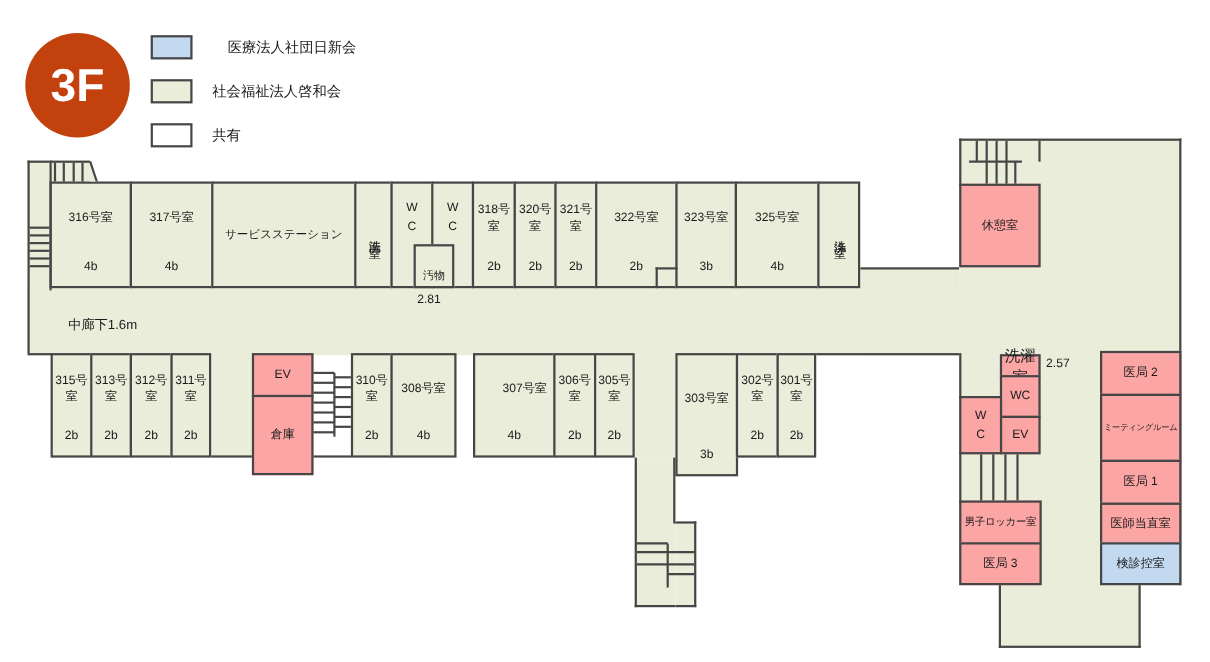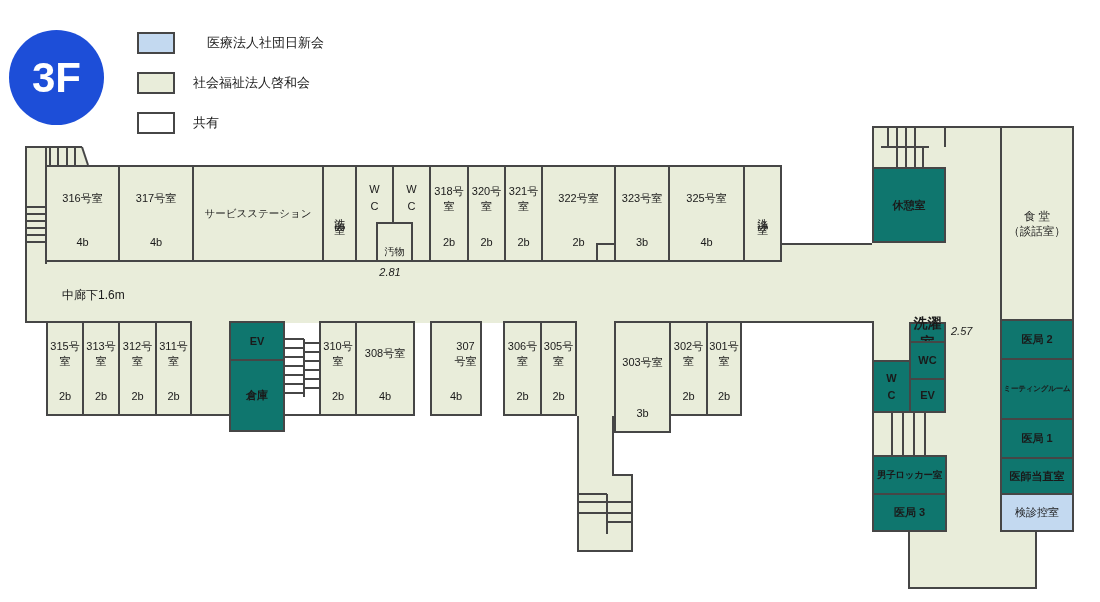--- a/index.html
+++ b/index.html
@@ -4,43 +4,43 @@
 <style>
   html,body{margin:0;padding:0;background:#fff;}
   .plan{position:relative;width:1100px;height:602px;background:#ffffff;overflow:hidden;
         font-family:"Liberation Sans","DejaVu Sans",sans-serif;color:#1a1a1a;}
   
   .g{position:absolute;background:#e9edda;box-sizing:border-box;z-index:1;}
   
   .room{position:absolute;background:#e9edda;border:2px solid #464646;box-sizing:border-box;
         display:flex;align-items:center;justify-content:center;text-align:center;
         font-size:11px;line-height:1.3;z-index:3;}
-  .room.white{background:#0f766e;font-weight:bold;}
+  .room.white{background:#fca5a5;}
   .room.blue{background:#c3d9f0;}
   .room.top5{z-index:5;}
   .rname{display:block;}
   .has-beds .rname{transform:translateY(-15px);}
   .beds{position:absolute;left:0;right:0;bottom:11px;text-align:center;font-size:11px;}
   .vert .rname{writing-mode:vertical-rl;letter-spacing:3px;transform:none;}
   .wcstack .rname{width:14px;white-space:normal;line-height:1.5;}
   .fs9 .rname{font-size:14px;}
   .fs95 .rname{font-size:9.5px;letter-spacing:-0.3px;}
   .fs75 .rname{font-size:7.5px;letter-spacing:-0.2px;}
   .fs105 .rname{font-size:10.5px;}
   
   .wall{position:absolute;background:#464646;z-index:6;}
   .notch{position:absolute;border-top:2px solid #464646;border-left:2px solid #464646;
          box-sizing:border-box;z-index:6;background:transparent;}
   
-  .dim{position:absolute;font-size:11px;z-index:12;font-style:italic;}
+  .dim{position:absolute;font-size:11px;z-index:12;}
   .corridor-label{position:absolute;font-size:12px;z-index:12;}
   svg.overlay{position:absolute;left:0;top:0;z-index:8;pointer-events:none;}
   
-  .badge{position:absolute;left:9px;top:30px;width:95px;height:95px;border-radius:50%;
-         background:#1d4ed8;color:#fff;font-size:42px;font-weight:bold;
+  .badge{position:absolute;left:23px;top:30px;width:95px;height:95px;border-radius:50%;
+         background:#c2410c;color:#fff;font-size:42px;font-weight:bold;
          display:flex;align-items:center;justify-content:center;z-index:12;}
   .legend-row{position:absolute;left:137px;display:flex;align-items:center;gap:18px;z-index:12;}
   .legend-swatch{width:38px;height:22px;border:2px solid #464646;box-sizing:border-box;}
   .legend-label{font-size:13px;}
 </style>
 </head>
 <body>
 
 <div class="plan">
 
@@ -153,21 +153,21 @@
     <span class="rname">倉庫</span>
   </div>
   <div class="room has-beds" style="left:319px;top:321px;width:38px;height:95px;">
     <span class="rname">310号室</span>
     <span class="beds">2b</span>
   </div>
   <div class="room has-beds" style="left:355px;top:321px;width:60px;height:95px;">
     <span class="rname">308号室</span>
     <span class="beds">4b</span>
   </div>
-  <div class="room has-beds" style="left:430px;top:321px;width:52px;height:95px;padding-left:19px;">
+  <div class="room has-beds" style="left:430px;top:321px;width:75px;height:95px;padding-left:19px;">
     <span class="rname">307号室</span>
     <span class="beds">4b</span>
   </div>
   <div class="room has-beds" style="left:503px;top:321px;width:39px;height:95px;">
     <span class="rname">306号室</span>
     <span class="beds">2b</span>
   </div>
   <div class="room has-beds" style="left:540px;top:321px;width:37px;height:95px;">
     <span class="rname">305号室</span>
     <span class="beds">2b</span>
@@ -180,26 +180,20 @@
     <span class="rname">302号室</span>
     <span class="beds">2b</span>
   </div>
   <div class="room has-beds" style="left:706px;top:321px;width:36px;height:95px;">
     <span class="rname">301号室</span>
     <span class="beds">2b</span>
   </div>
 
   <div class="room white" style="left:872px;top:167px;width:74px;height:76px;">
     <span class="rname">休憩室</span>
-  </div>
-  <div class="room" style="left:1000px;top:126px;width:74px;height:195px;">
-    <span class="rname" style="font-size:11.5px;">
-      <span>食 堂</span><br>
-      <span>（談話室）</span>
-    </span>
   </div>
   <div class="room white fs9" style="left:909px;top:322px;width:37px;height:21px;">
     <span class="rname">洗濯室</span>
   </div>
   <div class="room white" style="left:909px;top:341px;width:37px;height:39px;">
     <span class="rname">WC</span>
   </div>
   <div class="room white" style="left:909px;top:378px;width:37px;height:35px;">
     <span class="rname">EV</span>
   </div>

